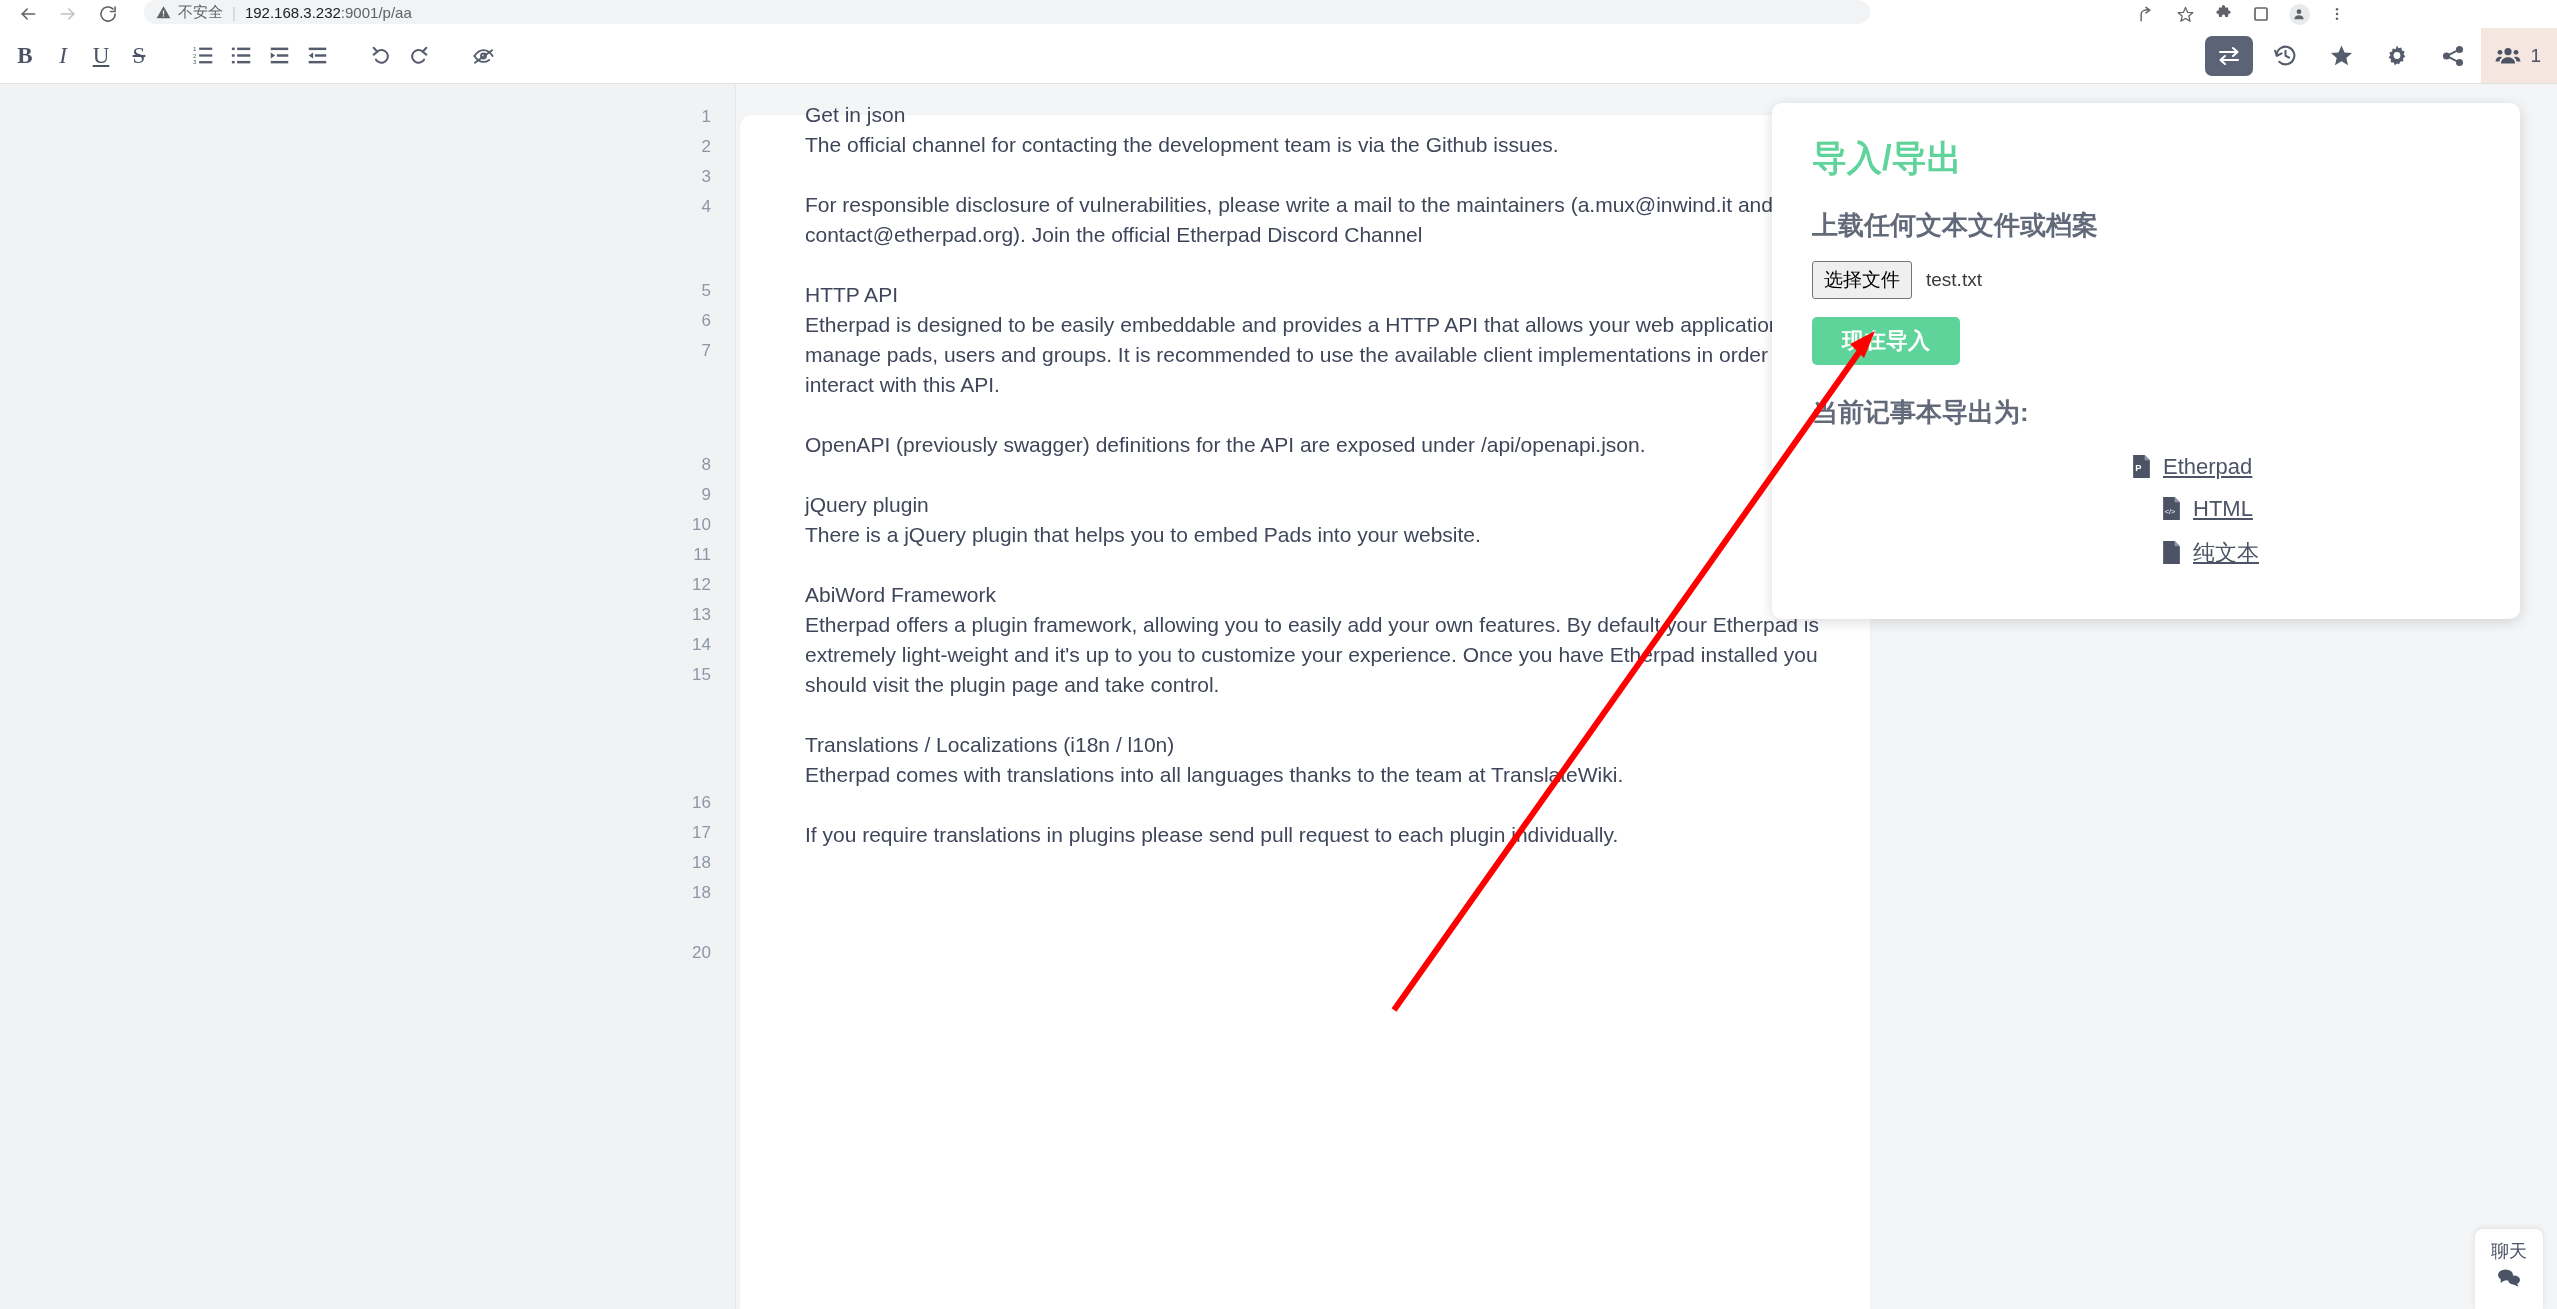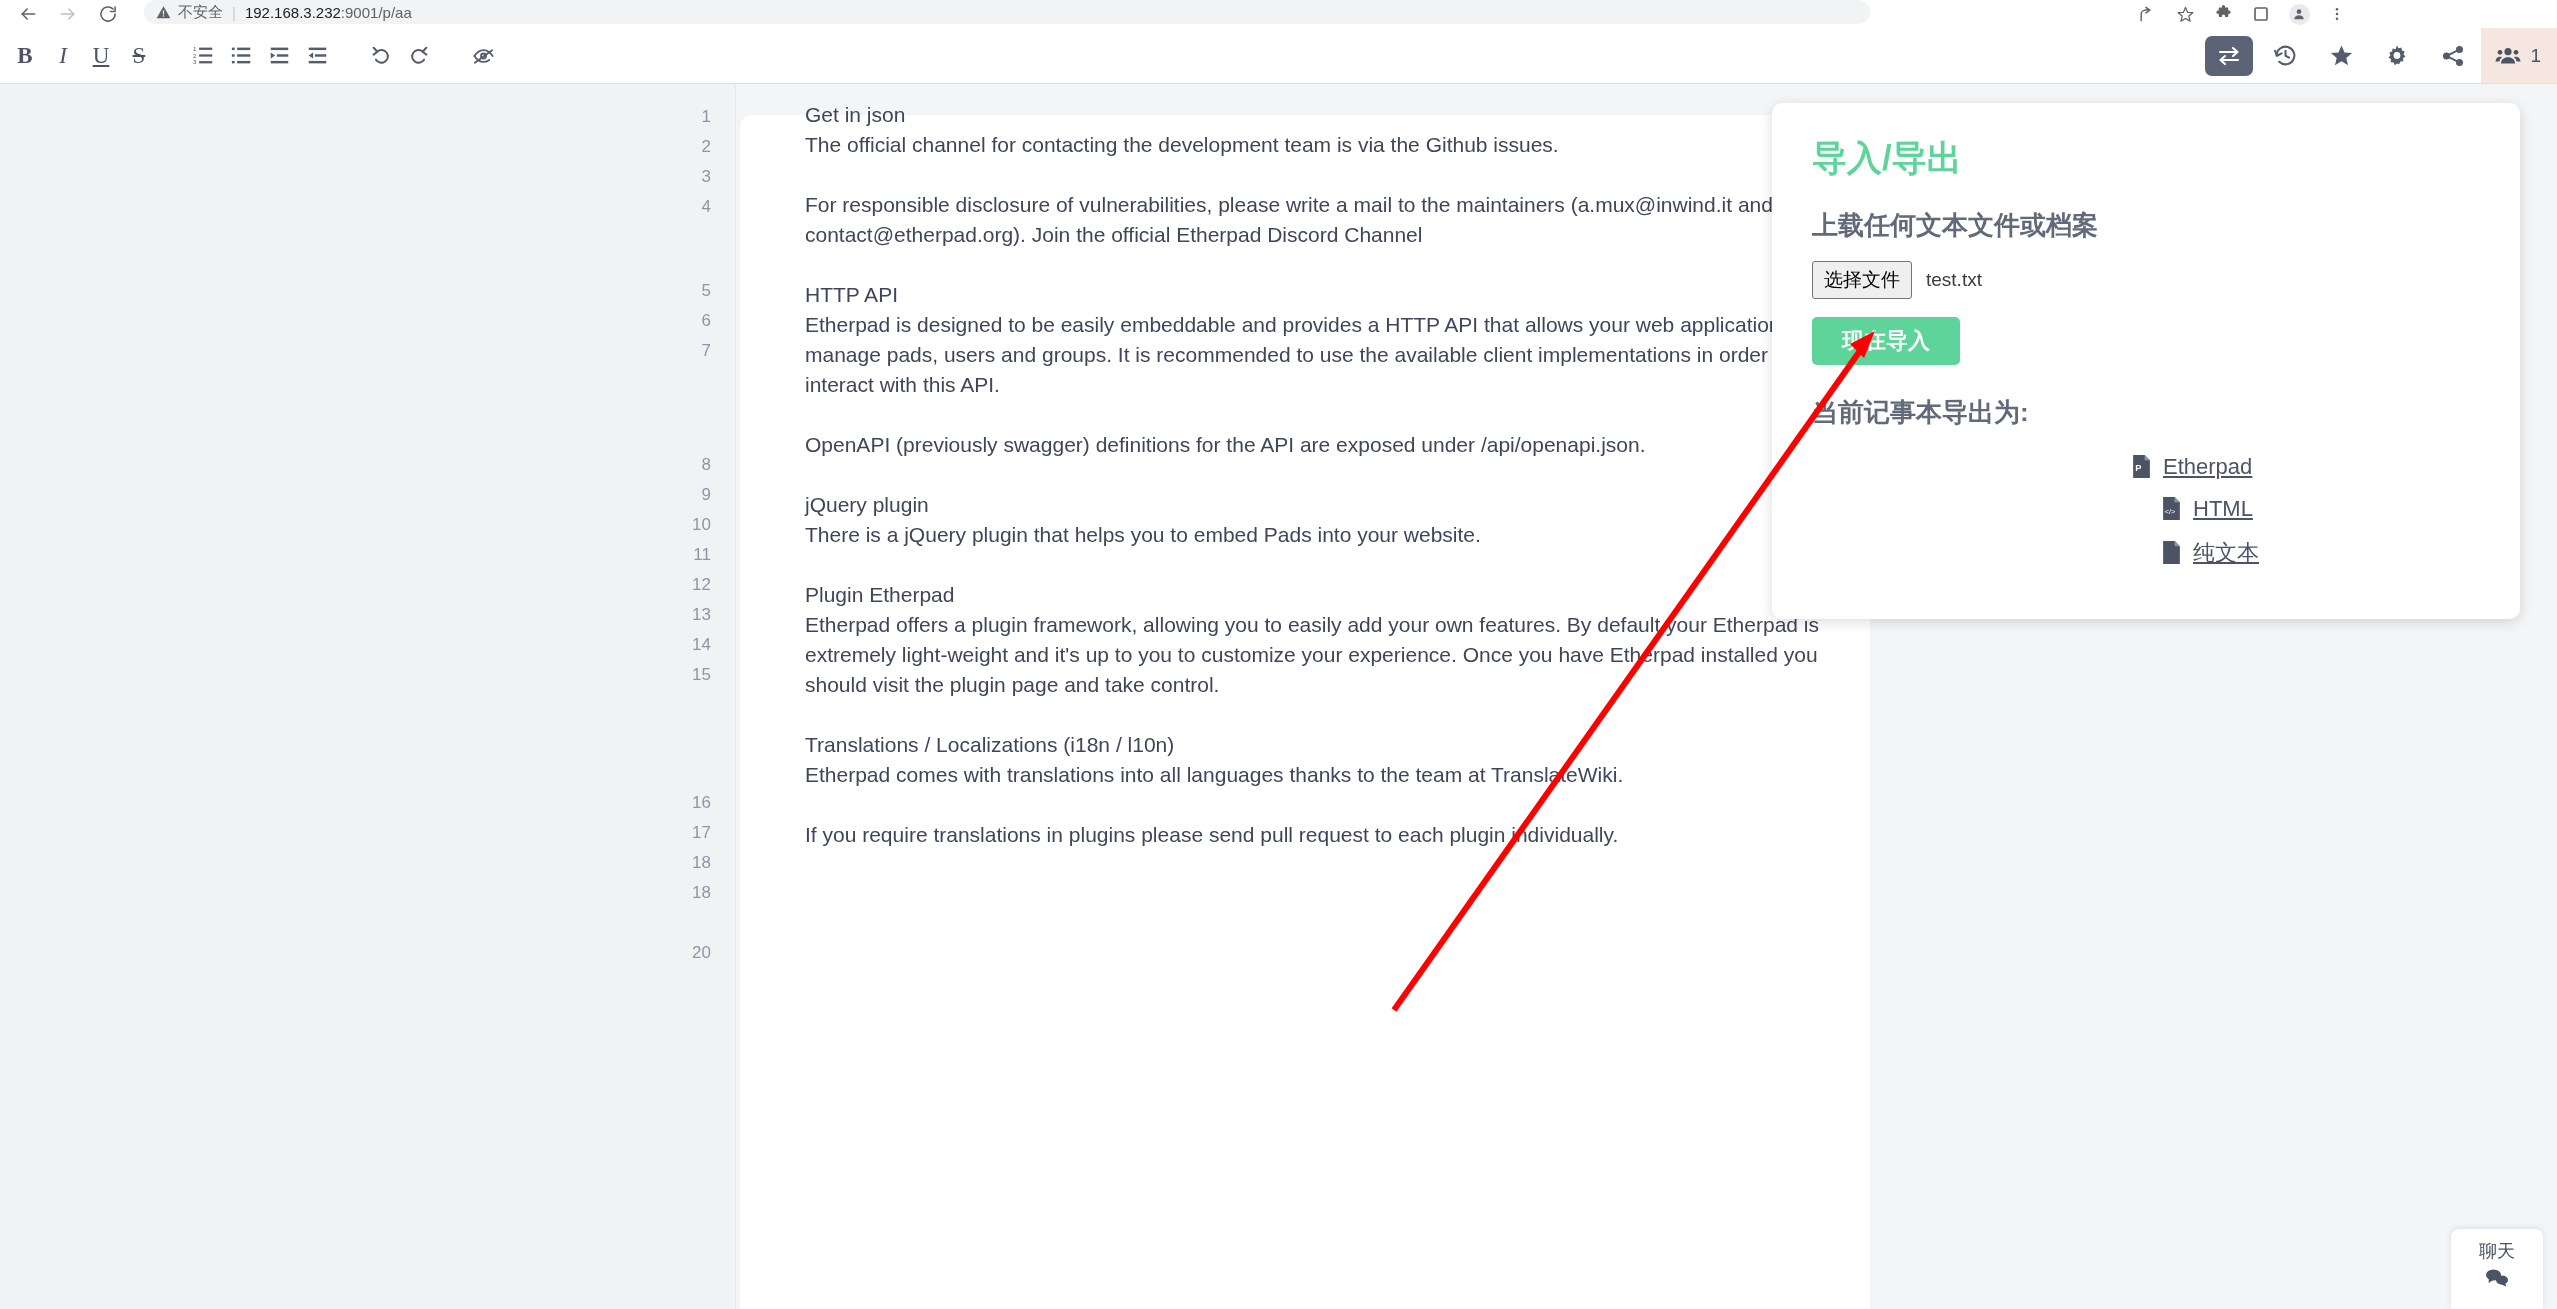--- a/index.html
+++ b/index.html
@@ -166,21 +166,21 @@
   .ex-1 { padding-left: 320px; }
   .ex-2 { padding-left: 350px; }
   .ex-3 { padding-left: 350px; }
 
   
   .annot-arrow { position: absolute; left: 0; top: 0; width: 2557px; height: 1309px; pointer-events: none; }
 
   
   .chat-btn {
     position: absolute; right: 14px; bottom: 0px;
-    width: 92px; height: 70px;
+    width: 68px; height: 70px;
     background: #ffffff;
     border-radius: 8px 8px 0 0;
     box-shadow: 0 -1px 6px rgba(0,0,0,0.10);
     display:flex; flex-direction:column; align-items:center; justify-content:flex-start;
     padding-top: 10px; cursor:pointer;
   }
   .chat-label { font-size: 18px; color: #4b5364; margin-bottom: 4px; }
 </style>
 </head>
 <body>
@@ -422,21 +422,21 @@
       <div class="doc-line" style="top: 46px;">The official channel for contacting the development team is via the Github issues.</div>
       <div class="doc-line" style="top: 106px;">For responsible disclosure of vulnerabilities, please write a mail to the maintainers (a.mux@inwind.it and</div>
       <div class="doc-line" style="top: 136px;">contact@etherpad.org). Join the official Etherpad Discord Channel</div>
       <div class="doc-line" style="top: 196px;">HTTP API</div>
       <div class="doc-line" style="top: 226px;">Etherpad is designed to be easily embeddable and provides a HTTP API that allows your web application to</div>
       <div class="doc-line" style="top: 256px;">manage pads, users and groups. It is recommended to use the available client implementations in order to</div>
       <div class="doc-line" style="top: 286px;">interact with this API.</div>
       <div class="doc-line" style="top: 346px;">OpenAPI (previously swagger) definitions for the API are exposed under /api/openapi.json.</div>
       <div class="doc-line" style="top: 406px;">jQuery plugin</div>
       <div class="doc-line" style="top: 436px;">There is a jQuery plugin that helps you to embed Pads into your website.</div>
-      <div class="doc-line" style="top: 496px;">Plugin Etherpad</div>
+      <div class="doc-line" style="top: 496px;">AbiWord Framework</div>
       <div class="doc-line" style="top: 526px;">Etherpad offers a plugin framework, allowing you to easily add your own features. By default your Etherpad is</div>
       <div class="doc-line" style="top: 556px;">extremely light-weight and it's up to you to customize your experience. Once you have Etherpad installed you</div>
       <div class="doc-line" style="top: 586px;">should visit the plugin page and take control.</div>
       <div class="doc-line" style="top: 646px;">Translations / Localizations (i18n / l10n)</div>
       <div class="doc-line" style="top: 676px;">Etherpad comes with translations into all languages thanks to the team at TranslateWiki.</div>
       <div class="doc-line" style="top: 736px;">If you require translations in plugins please send pull request to each plugin individually.</div>
     </div>
 </div>
 
 <div class="dialog">

